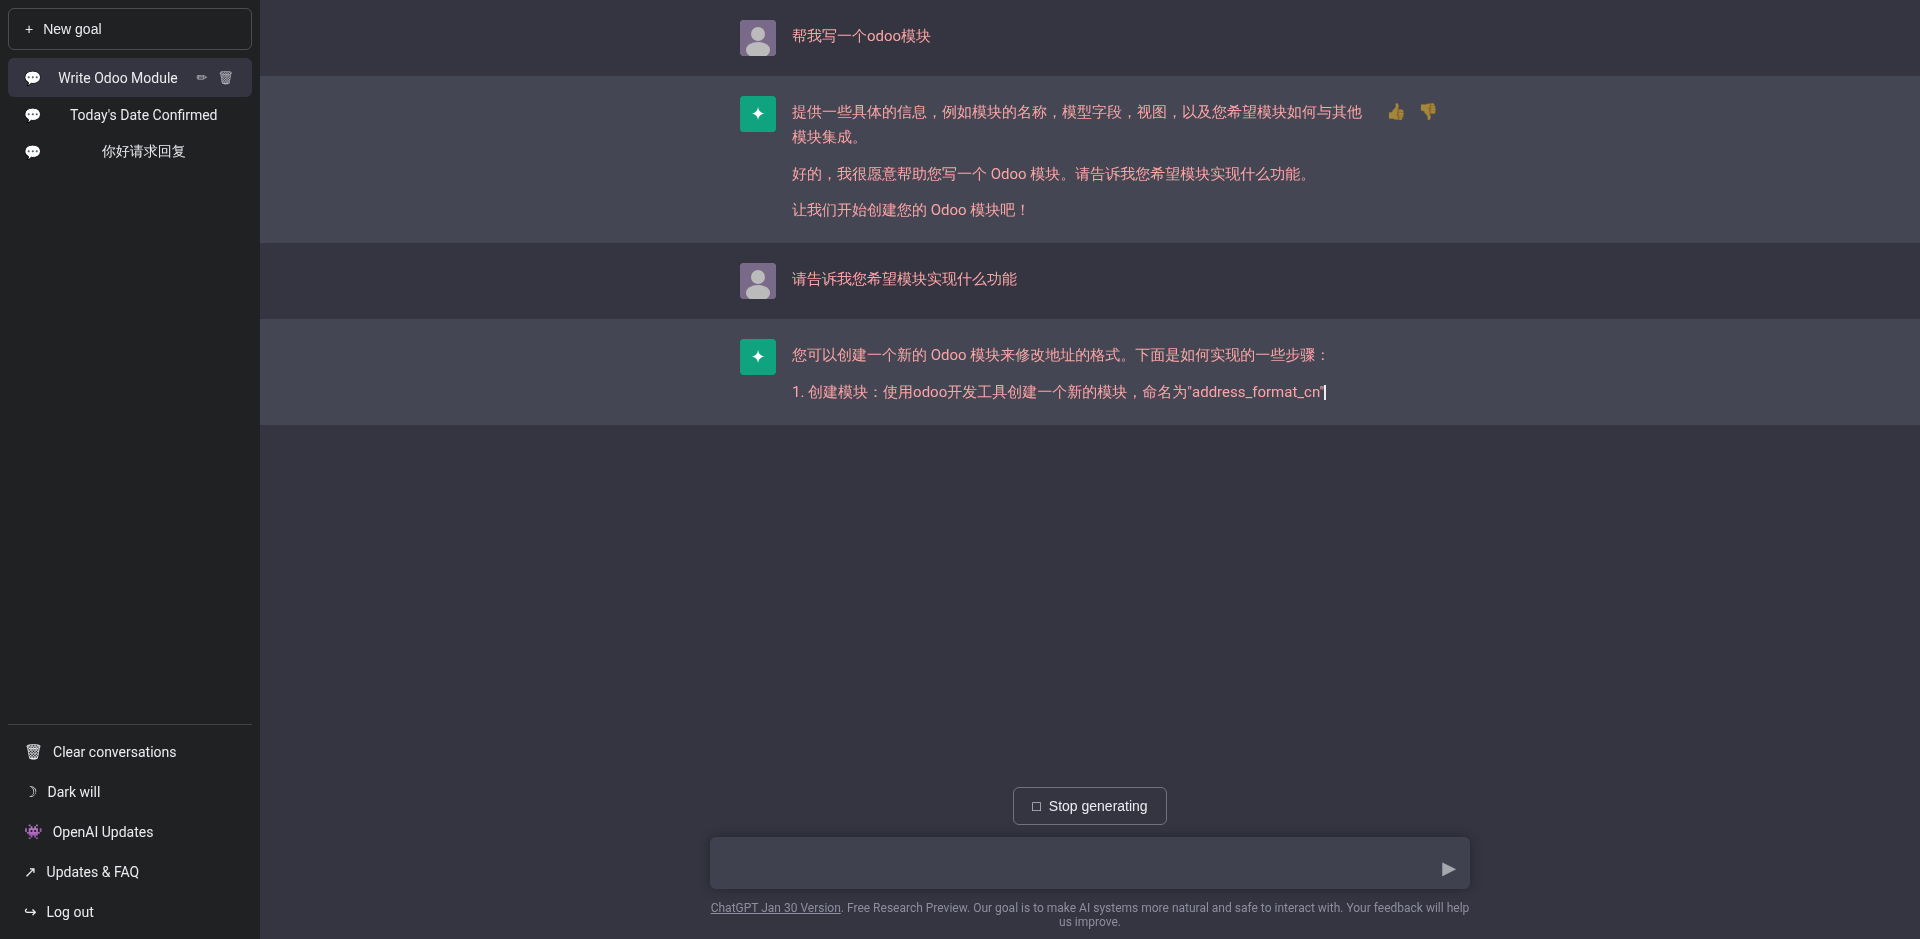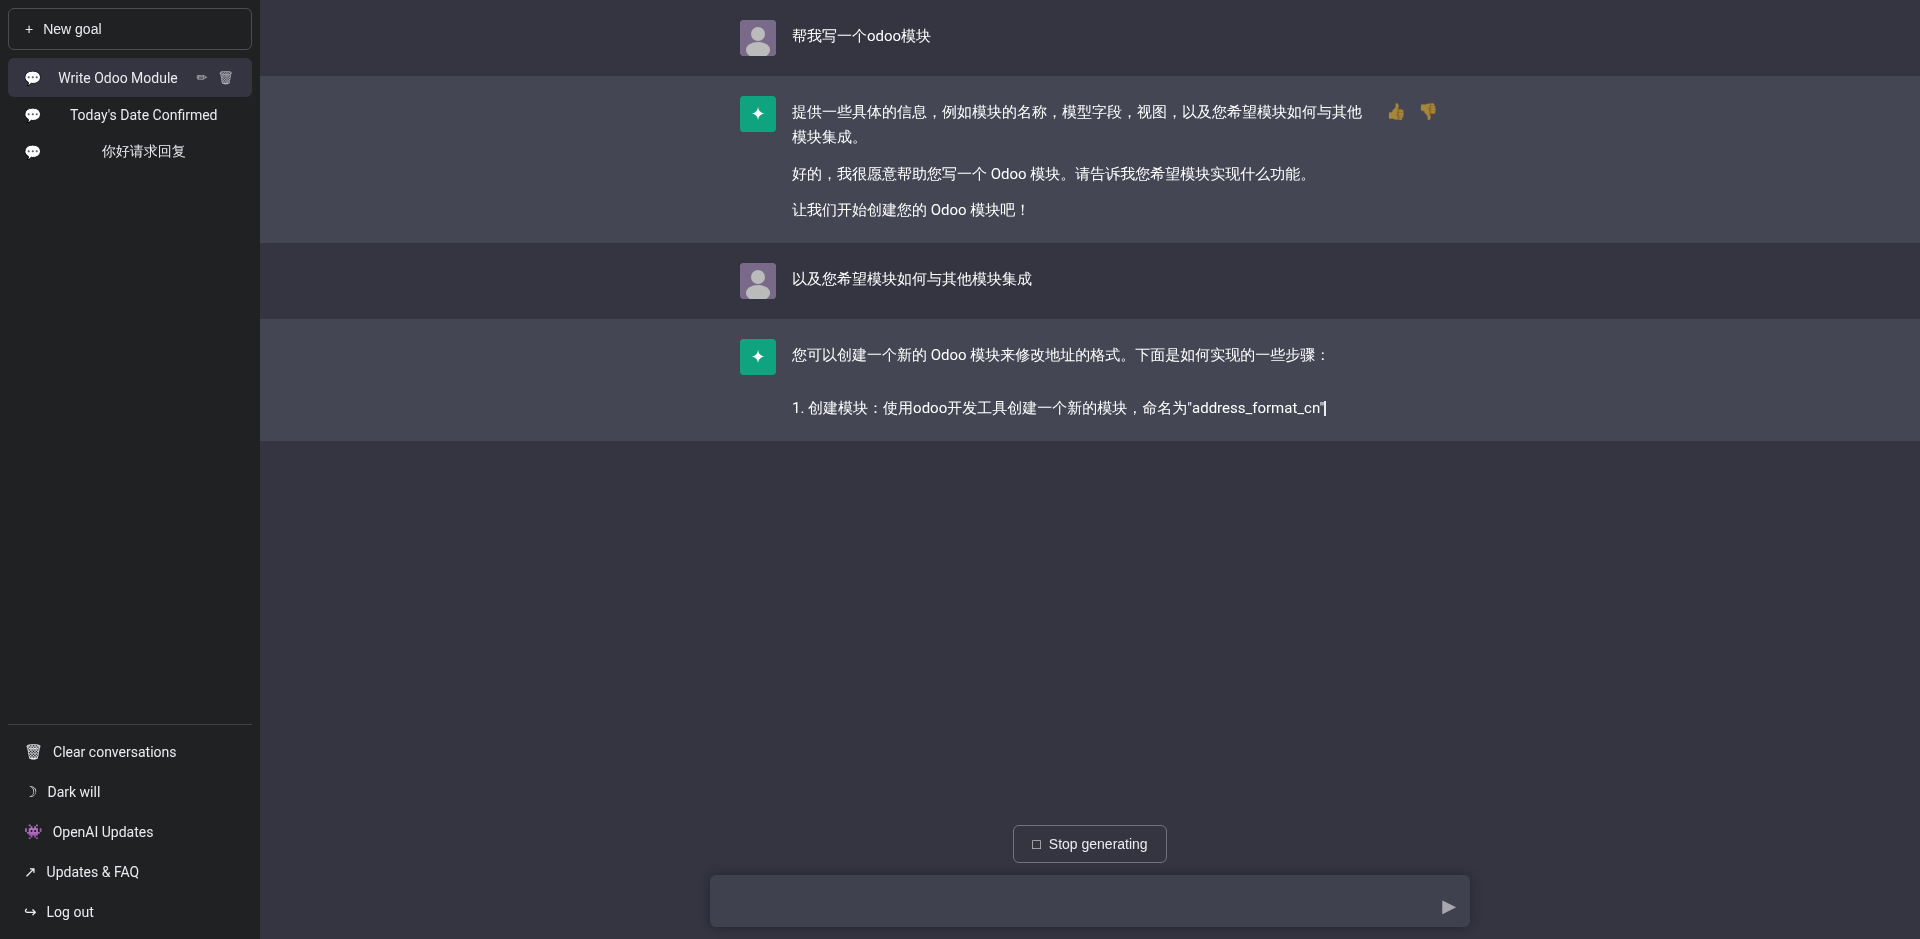--- a/index.html
+++ b/index.html
@@ -160,21 +160,21 @@
     }
     .avatar.bot-avatar {
       background: #10a37f;
       border-radius: 4px;
     }
 
     .message-content {
       flex: 1;
       font-size: 15px;
       line-height: 1.65;
-      color: #ffffff;
+      color: #fca5a5;
       padding-top: 4px;
     }
 
     .message-actions {
       display: flex;
       gap: 8px;
       margin-top: 4px;
       align-items: flex-start;
     }
     .message-actions button {
@@ -395,34 +395,34 @@
 
     <div class="message-block user-block">
       <div class="message-inner">
         <div class="user-avatar-img">
           <svg width="36" height="36" viewBox="0 0 36 36">
             <rect width="36" height="36" fill="#7a6a8a" rx="4"></rect>
             <circle cx="18" cy="14" r="7" fill="#bbb"></circle>
             <ellipse cx="18" cy="30" rx="12" ry="8" fill="#bbb"></ellipse>
           </svg>
         </div>
-        <div class="message-content">以及您希望模块如何与其他模块集成</div>
+        <div class="message-content">请告诉我您希望模块实现什么功能</div>
       </div>
     </div>
 
     <div class="message-block assistant-block">
       <div class="message-inner">
         <div class="avatar bot-avatar">
           <svg width="36" height="36" viewBox="0 0 36 36">
             <rect width="36" height="36" fill="#10a37f" rx="4"></rect>
             <text x="18" y="24" text-anchor="middle" font-size="18" fill="white">✦</text>
           </svg>
         </div>
         <div class="message-content">
-          <div style="margin-bottom:28px;">您可以创建一个新的 Odoo 模块来修改地址的格式。下面是如何实现的一些步骤：</div>
+          <div style="margin-bottom:12px;">您可以创建一个新的 Odoo 模块来修改地址的格式。下面是如何实现的一些步骤：</div>
           <div>
             <span>1.  创建模块：使用odoo开发工具创建一个新的模块，命名为"address_format_cn"</span><span class="cursor"></span>
           </div>
         </div>
       </div>
     </div>
 
   </div>
 
   <div class="bottom-area">
@@ -434,16 +434,19 @@
       </button>
     </div>
 
     <div class="input-container">
       <textarea class="chat-input" rows="1" placeholder="" style=""></textarea>
       <button class="send-btn">
         <span>▶</span>
       </button>
     </div>
 
+    <div class="footer-text">
+      <span><a>ChatGPT Jan 30 Version</a><span>. Free Research Preview. Our goal is to make AI systems more natural and safe to interact with. Your feedback will help us improve.</span></span>
+    </div>
 
   </div>
 
 </div>
 
 </body></html>

